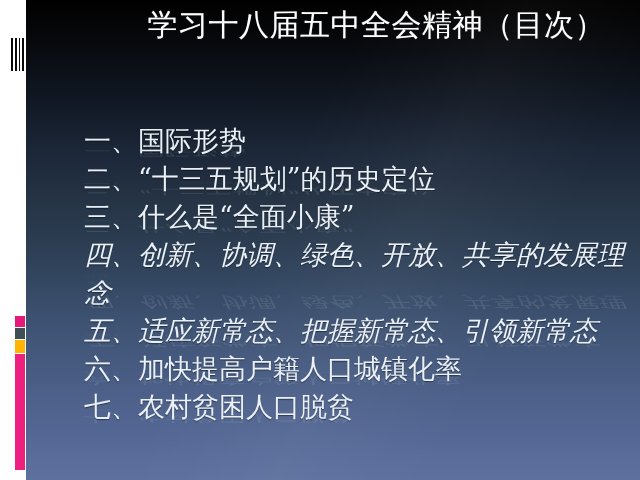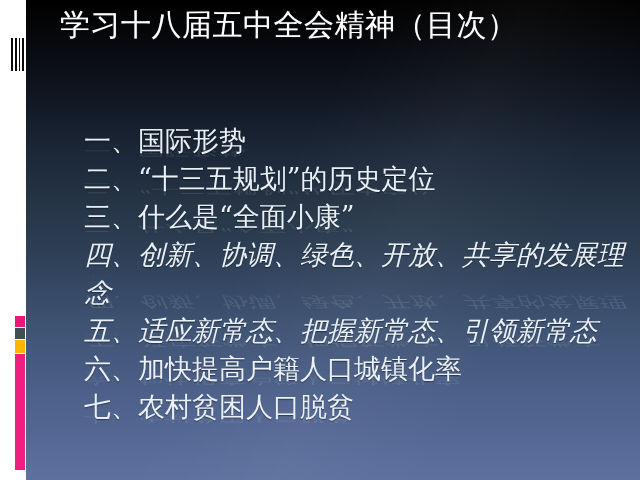--- a/index.html
+++ b/index.html
@@ -114,21 +114,21 @@
     background: #ed1f7f;
     z-index: 7;
   }
 
   
   .title {
     position: absolute;
     left: 60px;
     top: 6px;
     width: 545px;
-    text-align: left;
+    text-align: right;
     color: #ffffff;
     font-family: "DejaVu Sans", "Liberation Sans", sans-serif;
     font-size: 30px;
     line-height: 1.28;
     letter-spacing: 0.5px;
     white-space: normal;
     text-shadow: 0 0 1px rgba(255,255,255,0.35);
     z-index: 6;
   }
 

